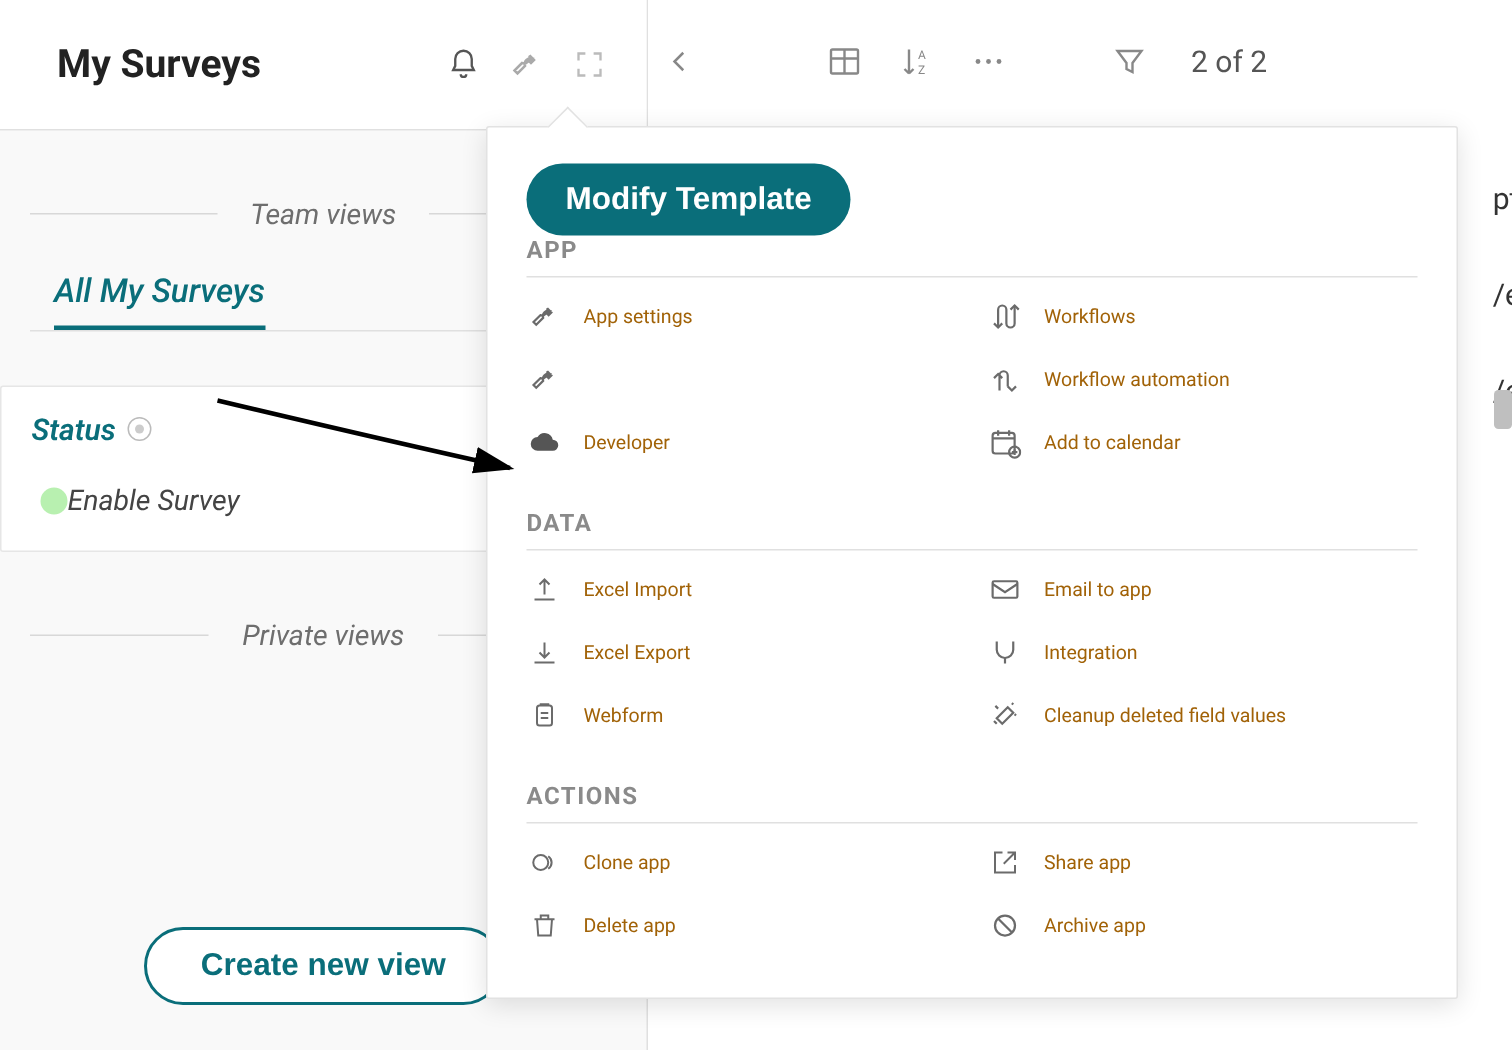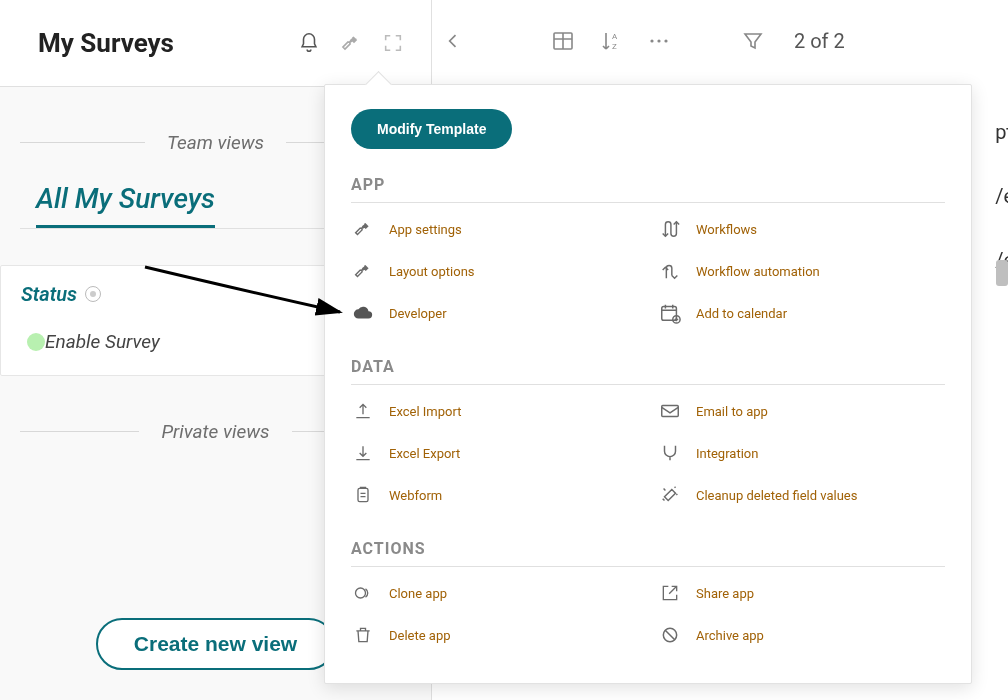--- a/index.html
+++ b/index.html
@@ -8,41 +8,41 @@
   .sidebar { width:432px; border-right:1px solid #e0e0e0; background:#f9f9f9; display:flex; flex-direction:column; }
   .sidebar-header { display:flex; align-items:center; padding:28px 26px 28px 38px; border-bottom:1px solid #e0e0e0; background:#fff; }
   .page-title { font-size:26px; font-weight:700; flex:1; color:#222; }
   .hdr-icons { display:flex; gap:18px; align-items:center; color:#888; }
   .hdr-icons .icon { width:24px; height:24px; display:flex; align-items:center; justify-content:center; }
   .views-section { padding: 0 20px; font-style: italic; }
   .views-divider { display:flex; align-items:center; margin:44px 0 28px 0; color:#6e6e6e; font-size:19px; }
   .views-divider::before, .views-divider::after { content:""; flex:1; border-top:1px solid #d8d8d8; }
   .views-divider::before { margin-right:22px; }
   .views-divider::after  { margin-left:22px; }
-  .view-tab { color:#0a6e7a; font-size:28px; font-weight:500; padding:0 0 10px 0; border-bottom:3px solid #0a6e7a; display:inline-block; margin-left:6px; }
+  .view-tab { color:#0a6e7a; font-size:22px; font-weight:500; padding:0 0 10px 0; border-bottom:3px solid #0a6e7a; display:inline-block; margin-left:6px; }
   .view-tab-wrap { border-bottom:1px solid #e0e0e0; padding-left:10px; margin-bottom:36px; }
   .status-card { background:#fff; border:1px solid #e6e6e6; border-radius:2px; padding:16px 20px; margin: 0 -20px; }
   .status-head { display:flex; align-items:center; gap:8px; color:#0a6e7a; font-size:20px; font-weight:600; margin-bottom:18px; }
   .status-dot-icon { width:16px; height:16px; border:1.5px solid #bbb; border-radius:50%; position:relative; }
   .status-dot-icon::after { content:""; position:absolute; inset:4px; background:#ccc; border-radius:50%; }
   .status-item { display:flex; align-items:center; padding:6px 6px; font-size:19px; color:#444; }
   .status-swatch { width:18px; height:18px; border-radius:50%; background:#b8f0b0; }
   .create-btn-wrap { margin-top:auto; padding:0 0 30px 0; display:flex; justify-content:center; }
   .create-btn { border:2.5px solid #0a6e7a; color:#0a6e7a; background:#fff; font-size:21px; font-weight:600; padding:12px 36px; border-radius:999px; }
   .main { flex:1; position:relative; }
   .toolbar { display:flex; align-items:center; gap:22px; padding:28px 28px 20px 8px; color:#777; }
   .toolbar .spacer { width:40px; }
   .tb-icon { width:26px; height:26px; display:flex; align-items:center; justify-content:center; }
   .counter { color:#555; font-size:20px; margin-left:6px; }
   .edge-text { position:absolute; right:-6px; top:120px; font-size:20px; color:#333; }
   .edge-text div { margin-bottom:40px; }
   .right-scroll { position:absolute; right:0; top:260px; width:12px; height:26px; background:#bfbfbf; border-radius:3px; }
   .panel { position:absolute; left:-108px; top:84px; right:36px; background:#fff; border:1px solid #e2e2e2; box-shadow:0 4px 18px rgba(0,0,0,0.12); border-radius:2px; padding:24px 26px 30px 26px; }
   .panel::before { content:""; position:absolute; top:-10px; left:44px; width:18px; height:18px; background:#fff; border-left:1px solid #e2e2e2; border-top:1px solid #e2e2e2; transform:rotate(45deg); }
-  .modify-btn { background:#0a6e7a; color:#fff; border:none; font-size:14px; font-weight:600; padding:12px 26px; border-radius:999px; margin-bottom:26px; }
+  .modify-btn { background:#0a6e7a; color:#fff; border:none; font-size:21px; font-weight:600; padding:12px 26px; border-radius:999px; }
   .section-label { color:#8a8a8a; font-size:16px; font-weight:700; letter-spacing:1px; border-bottom:1px solid #e0e0e0; padding-bottom:8px; margin-bottom:8px; }
   .menu-grid { display:grid; grid-template-columns: 1fr 1fr; column-gap:20px; row-gap:6px; margin-bottom:26px; }
   .menu-item { display:flex; align-items:center; gap:14px; font-size:13px; color:#a16207; padding:6px 0; }
   .mi-icon { width:24px; height:24px; color:#6b6b6b; display:flex; align-items:center; justify-content:center; flex-shrink:0; }
   .arrow-annot { position:absolute; left:140px; top:262px; pointer-events:none; z-index:50; }
   svg { display:block; }
 </style>
 </head>
 <body>
 
@@ -166,21 +166,20 @@
               </svg>
             </span>
           <span>Workflows</span>
         </div>
         <div class="menu-item">
           <span class="mi-icon">
               <svg viewBox="0 0 24 24" width="22" height="22" fill="none" stroke="currentColor" stroke-width="1.6">
                 <path d="M14 6a4 4 0 0 1-5 5L4 16l2 2 5-5a4 4 0 0 1 5-5l-2 2 1 1 2-2z"></path>
               </svg>
             </span>
-          <span>Layout options</span>
         </div>
         <div class="menu-item">
           <span class="mi-icon">
               <svg viewBox="0 0 24 24" width="22" height="22" fill="none" stroke="currentColor" stroke-width="1.6">
                 <path d="M8 20V9a3 3 0 0 1 6 0v8M14 17l3 3 3-3M4 11l3-3 3 3"></path>
               </svg>
             </span>
           <span>Workflow automation</span>
         </div>
         <div class="menu-item">

